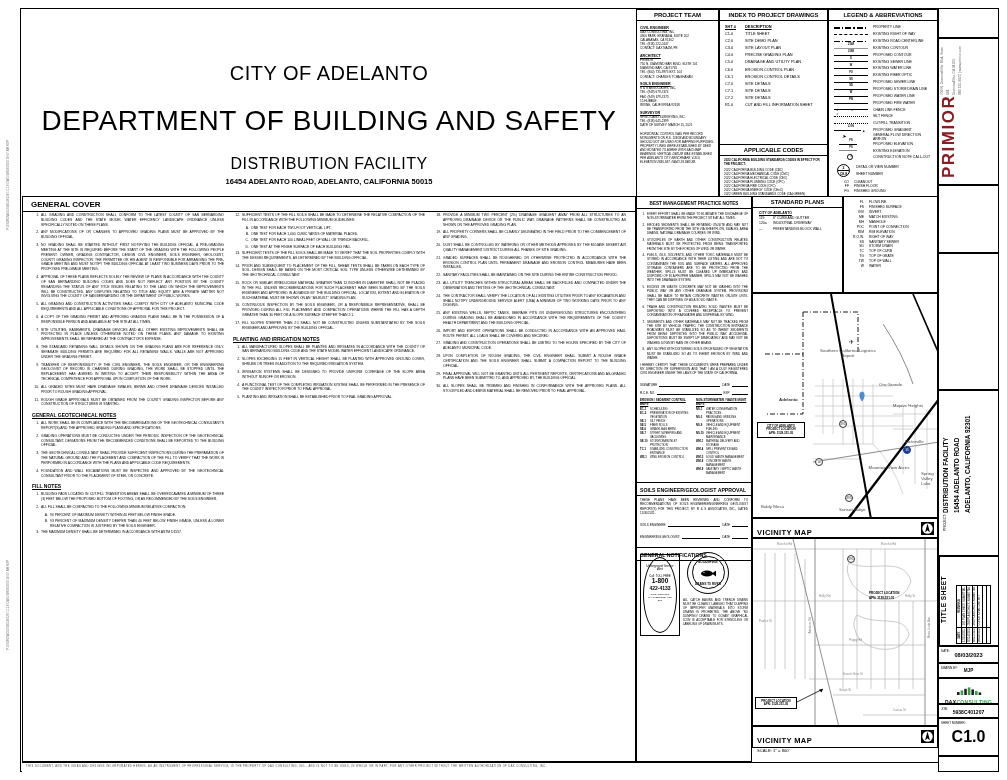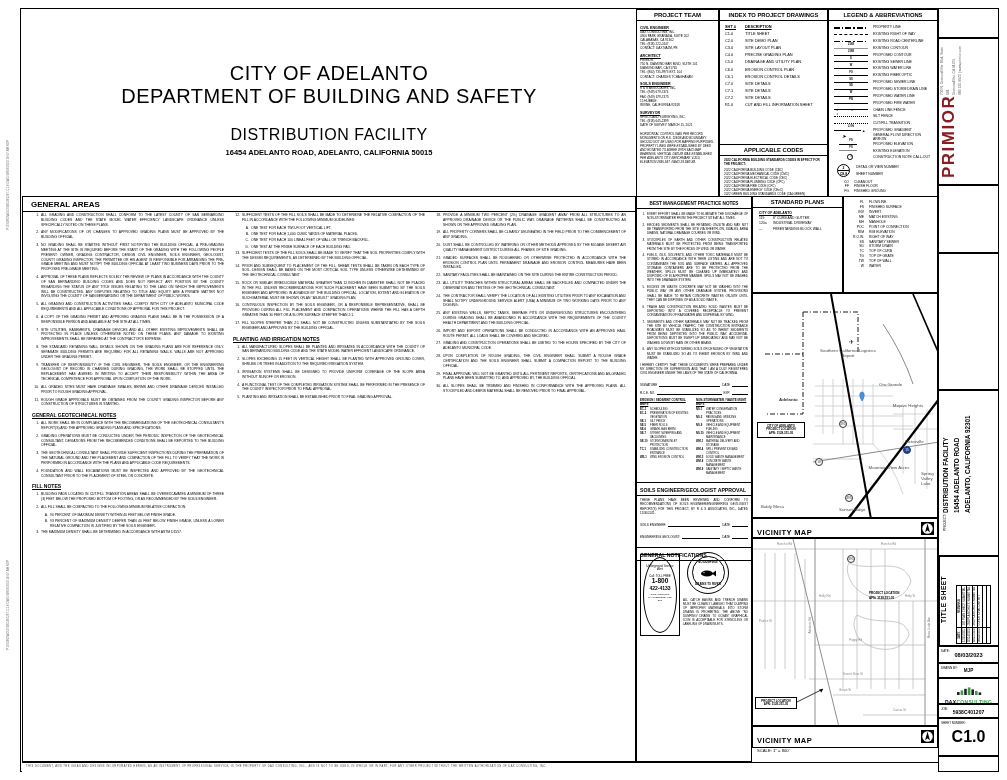--- a/index.html
+++ b/index.html
@@ -5,21 +5,21 @@
   *{margin:0;padding:0;box-sizing:border-box}
   html,body{width:1007px;height:780px;background:#fff;font-family:"Liberation Sans",sans-serif;color:#000;overflow:hidden}
   .sheet{position:absolute;inset:0;background:#fff}
   .abs{position:absolute}
   .box{position:absolute;border:1px solid #000;background:#fff}
   .frame{position:absolute;left:20px;top:8px;width:979px;height:764px;border:1.6px solid #000}
   .hdr{font-weight:bold;text-align:center;border-bottom:1px solid #000;background:#fff}.t3{font-size:3px;line-height:1.35}.t34{font-size:3.4px;line-height:1.4}
   
   .banner{position:absolute;left:22px;top:10px;width:614px;height:186px;text-align:center}
   .b1{font-size:20px;letter-spacing:.5px;margin-top:52px}
-  .b2{font-size:20px;letter-spacing:.5px;margin-top:0}
+  .b2{font-size:28px;letter-spacing:.5px;margin-top:20px}
   .b3{font-size:16px;letter-spacing:.5px;margin-top:18px}
   .b4{font-size:7.5px;font-weight:bold;margin-top:4px}
   
   .note{display:flex;gap:2px;margin-bottom:3px}
   .note .nn{flex:none;width:7px;text-align:right;font-size:3.4px}
   .note .nt{flex:1;font-size:3.4px;line-height:1.42;text-align:justify}
   .note.i1{margin-left:9px;margin-bottom:1.5px}
   .subh{font-weight:bold;font-size:5px;margin:5px 0 3px;text-decoration:underline}
   .gncols{position:absolute;left:0;right:0;top:16px;bottom:2px;display:flex}
   .gncol{width:192px;margin-left:9px;overflow:hidden}
@@ -626,21 +626,21 @@
     <span class="vt">VICINITY MAP</span>
     <div class="vs">SCALE: 1" = 800'</div>
     <svg class="north" viewBox="0 0 13 13">
         <rect width="13" height="13" fill="#000"></rect>
         <circle cx="6.5" cy="6.5" r="5.2" fill="#fff"></circle>
         <path d="M6.5 1.6 L9 10.6 L6.5 8.3 L4 10.6 Z" fill="#000"></path>
       </svg>
   </div>
 
   <div class="box" style="left:22px;top:196px;width:614px;height:566px">
-    <div style="border-bottom:1px solid #000;font-weight:bold;font-size:8px;padding:3px 0 2px 8px">GENERAL AREAS</div>
+    <div style="border-bottom:1px solid #000;font-weight:bold;font-size:8px;padding:3px 0 2px 8px">GENERAL COVER</div>
     <div class="gncols">
       <div class="gncol">
         <div>
           <div class="note">
               <span class="nn">1.</span>
               <span class="nt">ALL GRADING AND CONSTRUCTION SHALL CONFORM TO THE LATEST COUNTY OF SAN BERNARDINO BUILDING CODES AND THE STATE MODEL WATER EFFICIENCY LANDSCAPE ORDINANCE UNLESS SPECIFICALLY NOTED ON THESE PLANS.</span>
             </div>
 
           <div class="note">
               <span class="nn">2.</span>

